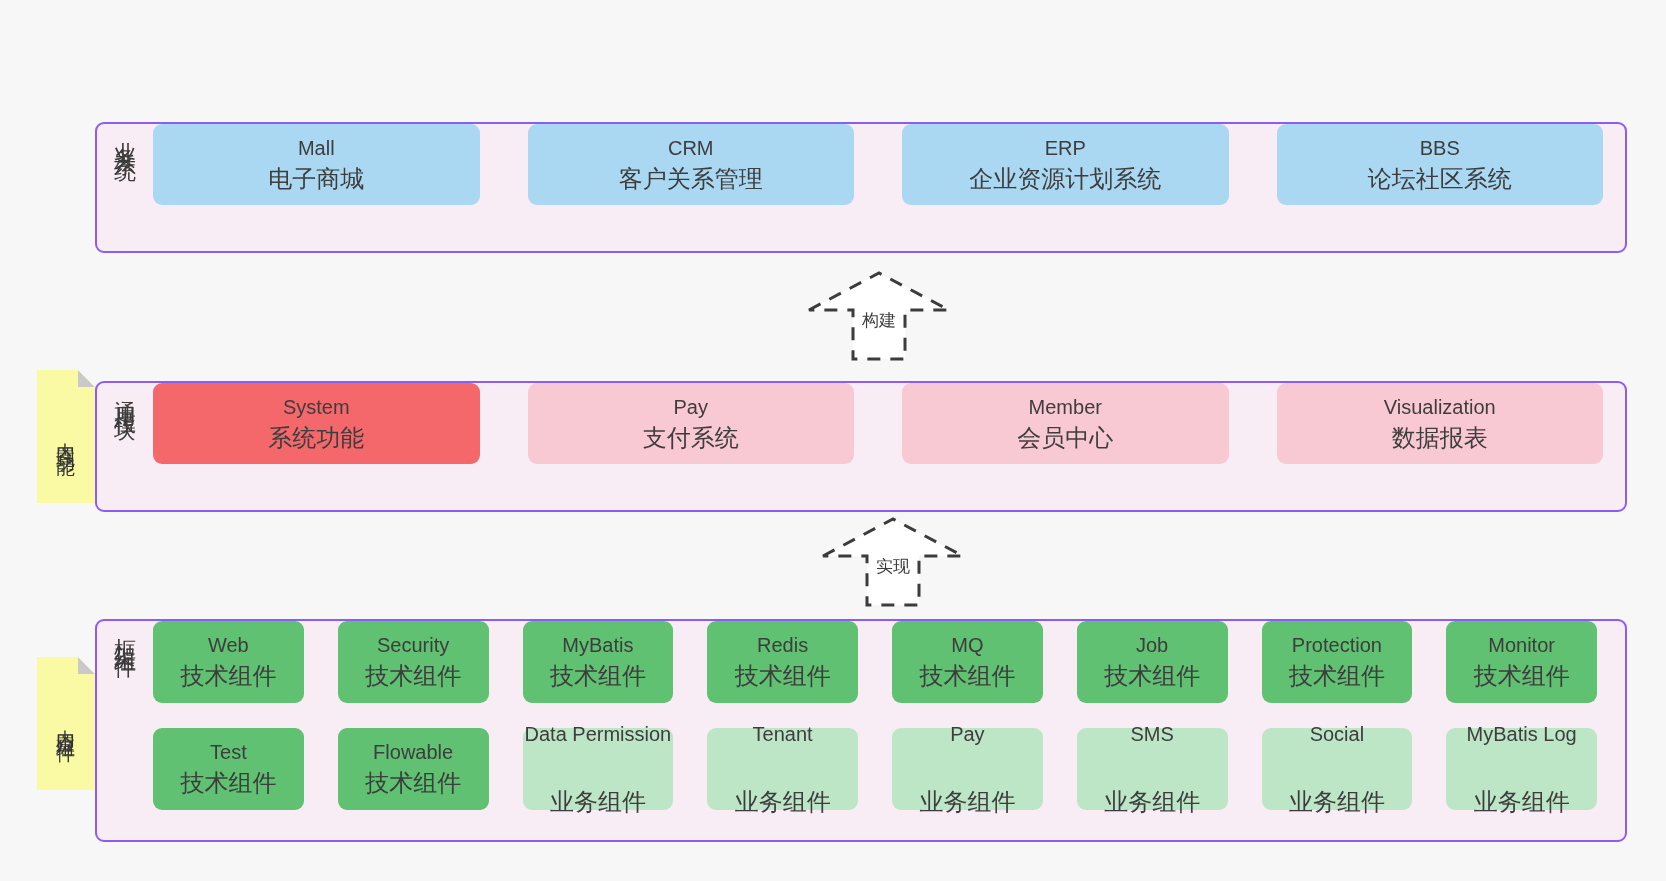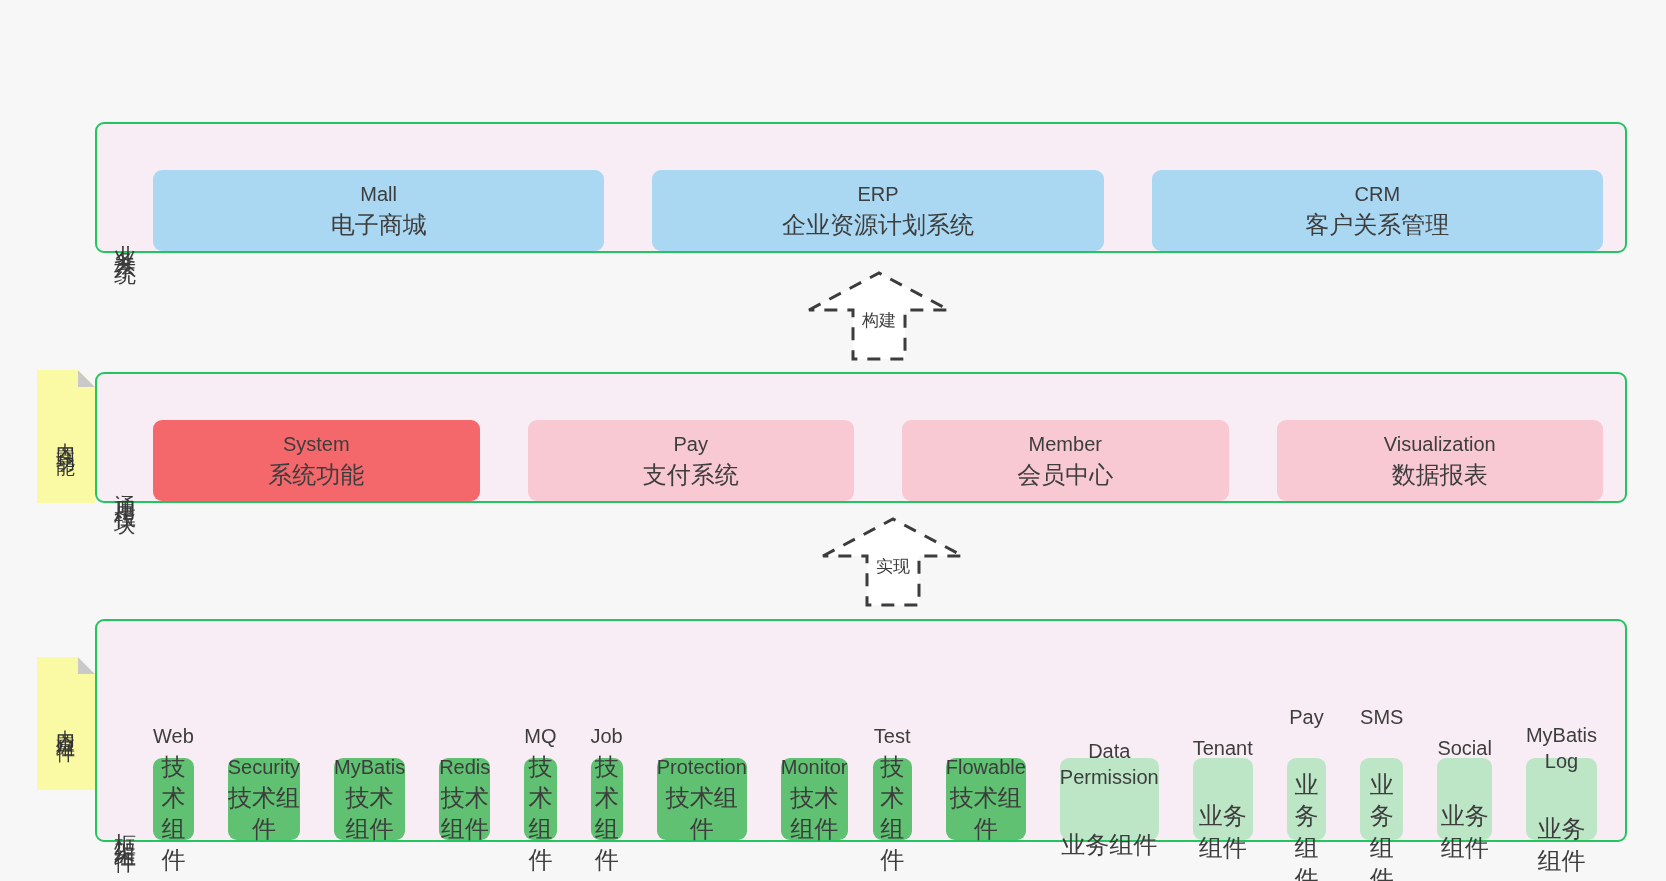--- a/index.html
+++ b/index.html
@@ -4,38 +4,38 @@
 <style>
   html,body{margin:0;padding:0;}
   body{
     width:1666px;height:881px;position:relative;overflow:hidden;
     background:#f7f7f7;
     font-family:"Liberation Sans","DejaVu Sans",sans-serif;
     color:#3d3d3d;
   }
   .band{
     position:absolute;left:95px;width:1532px;box-sizing:border-box;
-    background:#f9edf5;border:2px solid #22c55e;border-radius:9px;
-    display:flex;align-items:flex-end;
+    background:#f9edf5;border:2px solid #8b5cf6;border-radius:9px;
+    display:flex;align-items:flex-start;
   }
   .band-1{top:122px;height:131px;}
-  .band-2{top:372px;height:131px;}
+  .band-2{top:381px;height:131px;}
   .band-3{top:619px;height:223px;}
   .band-label{
     width:56px;flex:0 0 56px;display:flex;align-items:center;justify-content:center;
   }
   .vtext{
     writing-mode:vertical-rl;text-orientation:upright;
     font-size:22px;letter-spacing:6px;color:#3a3a3a;line-height:1;
   }
   .band-boxes{
     flex:1;display:flex;align-items:center;gap:48px;padding:0 22px 0 0;
   }
   .band3-content{
-    flex:1;display:flex;flex-direction:row;justify-content:center;
+    flex:1;display:flex;flex-direction:column;justify-content:center;
     gap:25px;padding:0 28px 0 0;
   }
   .brow{display:flex;gap:34px;}
   .box{
     flex:1;height:81px;border-radius:9px;
     display:flex;flex-direction:column;justify-content:center;align-items:center;
     text-align:center;line-height:1.3;
   }
   .brow .box{height:82px;}
   .box-name{font-size:20px;color:#3d3d3d;}
@@ -73,26 +73,30 @@
 <div class="band band-1">
   <div class="band-label">
     <span class="vtext">业务系统</span>
   </div>
   <div class="band-boxes">
     <div class="box blue">
       <span class="box-name">Mall</span>
       <span class="box-desc">电子商城</span>
     </div>
     <div class="box blue">
+      <span class="box-name">CRM</span>
+      <span class="box-desc">客户关系管理</span>
+    </div>
+    <div class="box blue">
       <span class="box-name">ERP</span>
       <span class="box-desc">企业资源计划系统</span>
     </div>
     <div class="box blue">
-      <span class="box-name">CRM</span>
-      <span class="box-desc">客户关系管理</span>
+      <span class="box-name">BBS</span>
+      <span class="box-desc">论坛社区系统</span>
     </div>
   </div>
 </div>
 
 <div class="arrow arrow-1">
   <svg viewBox="0 0 144 92">
     <path d="M2 40 L72 3 L142 40 L98 40 L98 89 L46 89 L46 40 Z" fill="#ffffff" stroke="#3c3c3c" stroke-width="3" stroke-dasharray="13 10"></path>
   </svg>
   <span class="arrow-label">构建</span>
 </div>

